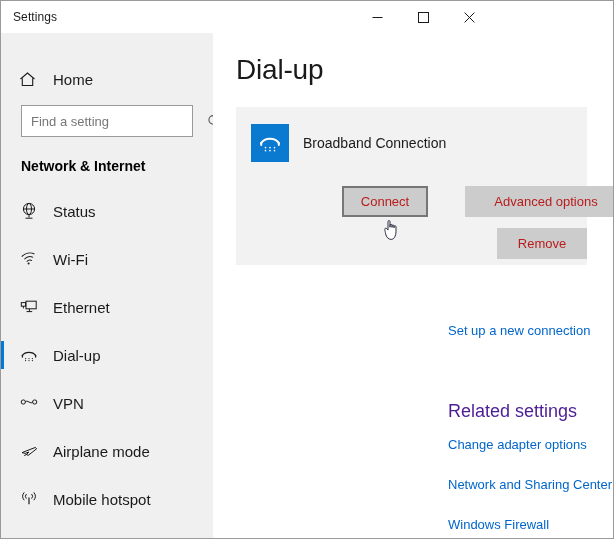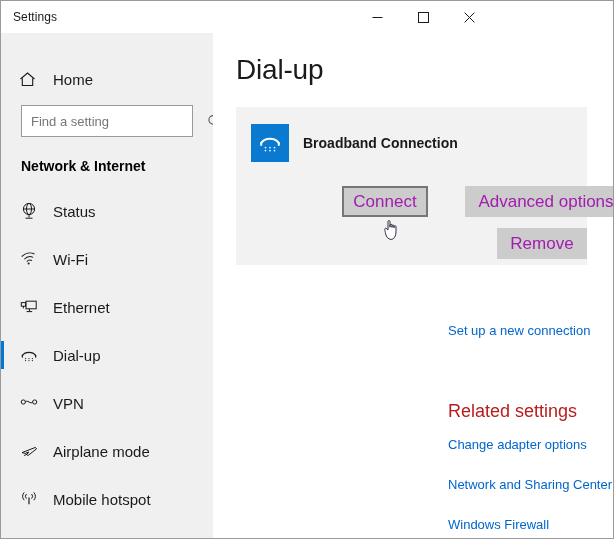--- a/index.html
+++ b/index.html
@@ -181,42 +181,41 @@
     width: 351px;
     height: 158px;
     background: #f2f2f2;
   }
 
   #conn-head {
     position: absolute;
     top: 17px; left: 15px;
     display: flex;
     align-items: center;
-    font-weight: bold;
   }
   #conn-icon {
     width: 38px; height: 38px;
     background: #0a7ad1;
     display: flex;
     align-items: center;
     justify-content: center;
   }
   #conn-name {
     margin-left: 14px;
     font-size: 14px;
     color: #1a1a1a;
   }
 
   .btn {
     position: absolute;
     background: #cccccc;
     border: 1px solid #cccccc;
     font-family: "Liberation Sans", sans-serif;
-    font-size: 17px;
-    color: #a21caf;
+    font-size: 13px;
+    color: #b91c1c;
     cursor: default;
     display: flex;
     align-items: center;
     justify-content: center;
     padding: 0 12px;
   }
   #btn-connect {
     top: 79px; left: 106px;
     width: 86px; height: 31px;
     border: 2px solid #767676;
@@ -237,21 +236,21 @@
     color: #0066cc;
     text-decoration: none;
     cursor: default;
   }
 
   #related-title {
     position: absolute;
     top: 368px; left: 235px;
     font-size: 18px;
     font-weight: normal;
-    color: #b91c1c;
+    color: #4c1d95;
   }
 
   .related-link {
     position: absolute;
     left: 235px;
     font-size: 13px;
     color: #0066cc;
     text-decoration: none;
     cursor: default;
   }

